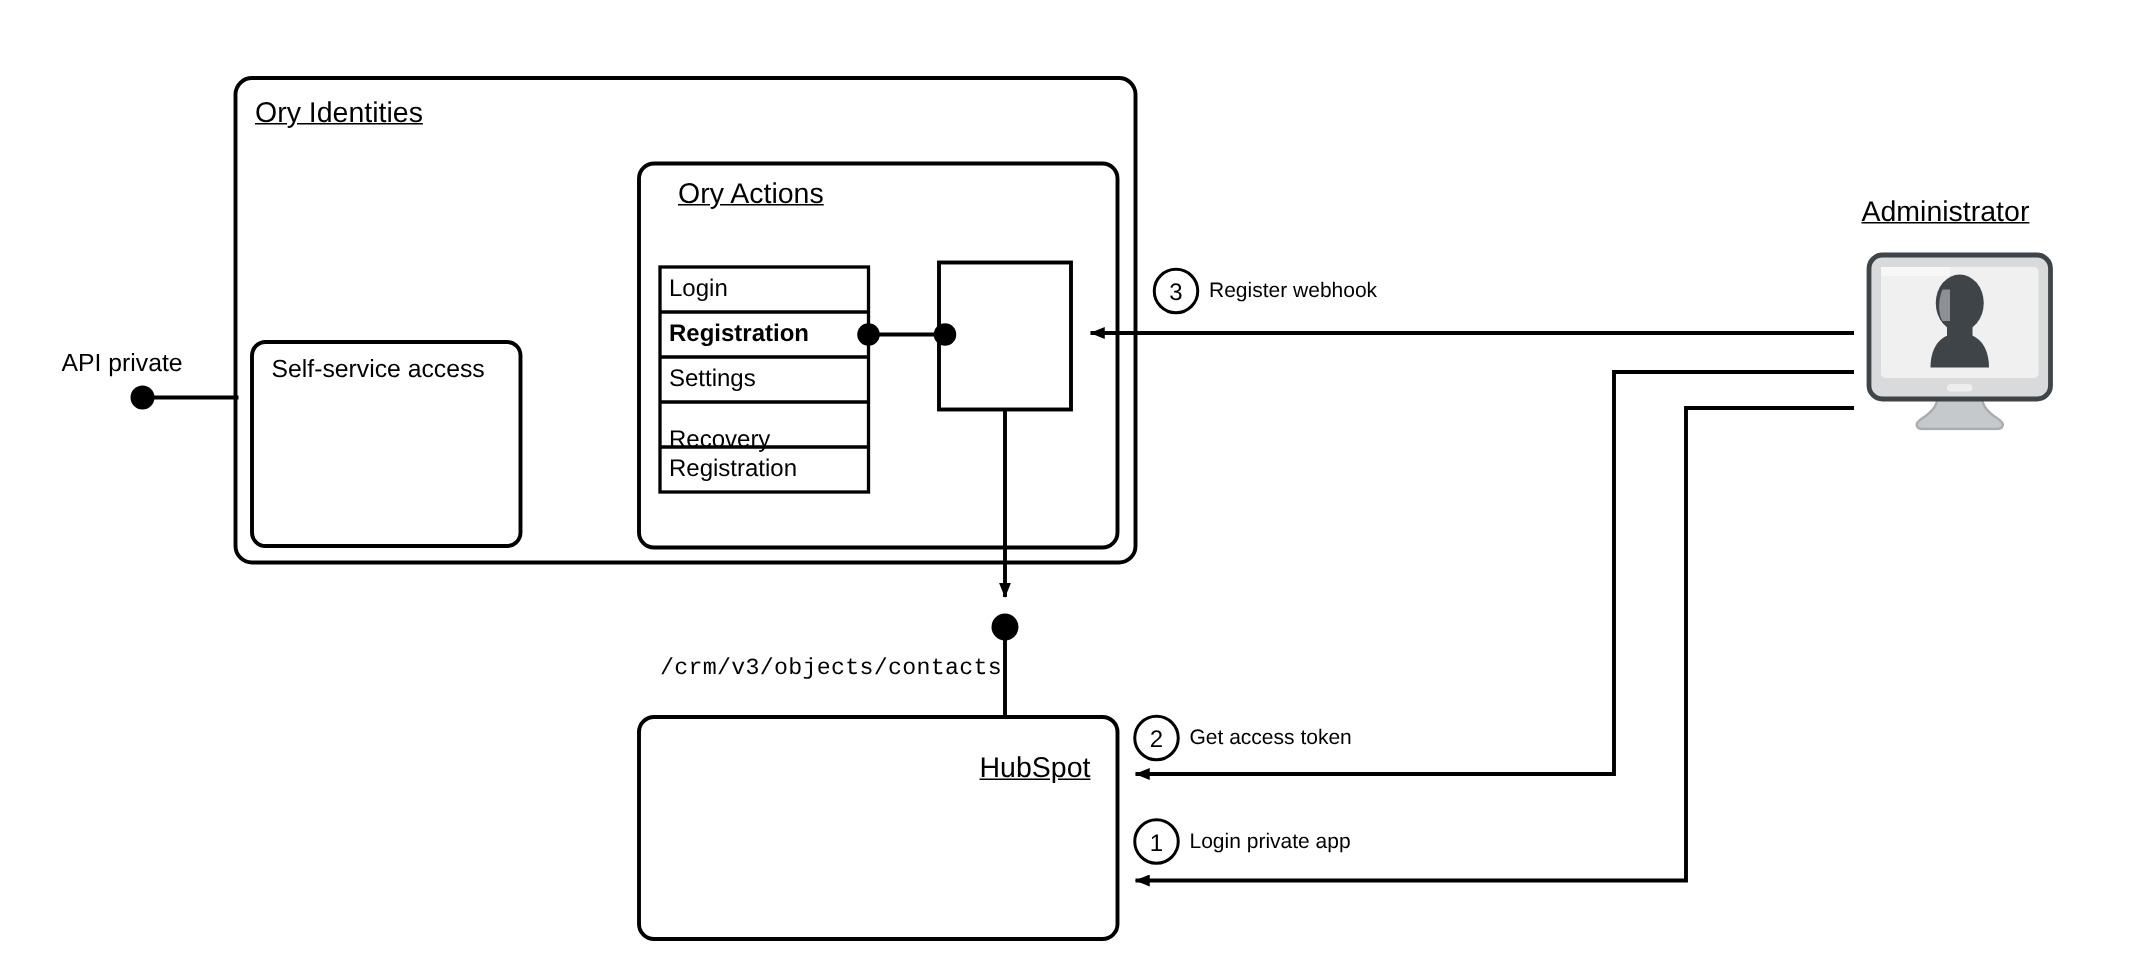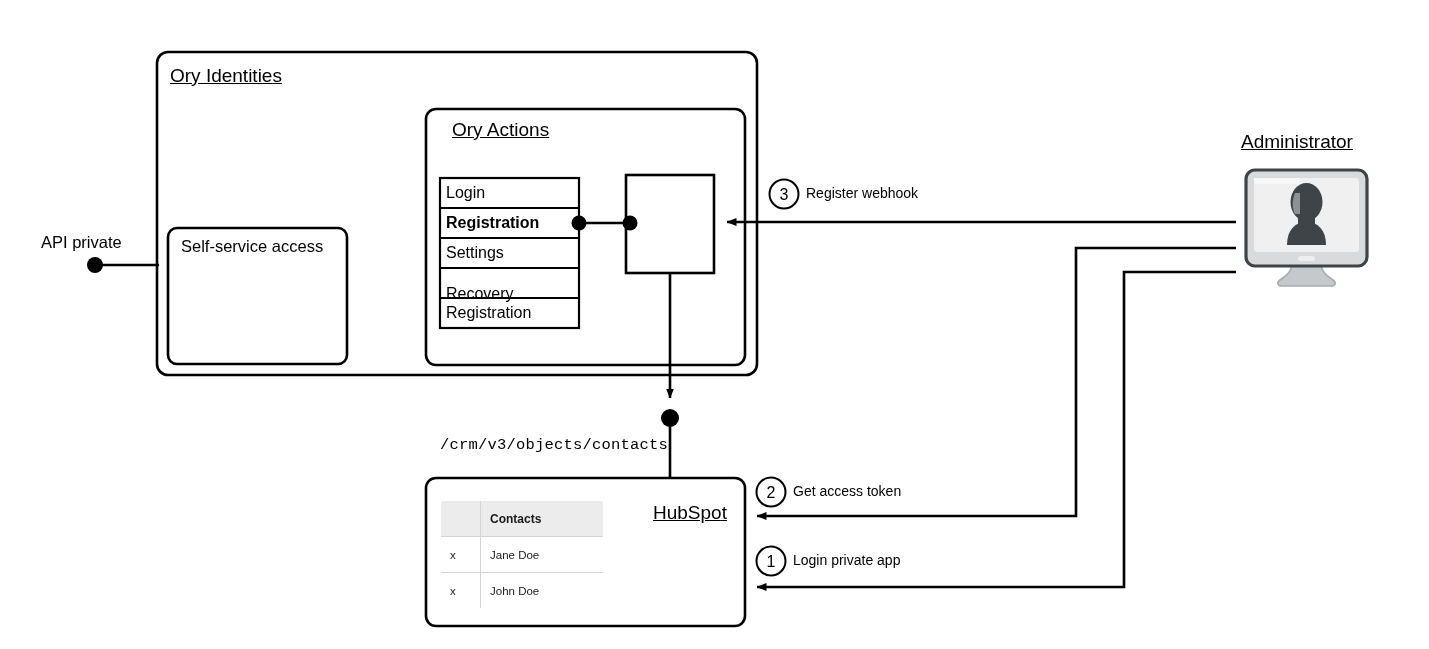--- a/index.html
+++ b/index.html
@@ -151,38 +151,20 @@
   <div class="lbl lbl-16" style="left:446px; top:185px;">Login</div>
   <div class="lbl lbl-16" style="left:446px; top:215px;font-weight:bold;">Registration</div>
   <div class="lbl lbl-16" style="left:446px; top:245px;">Settings</div>
   <div class="lbl lbl-16" style="left:446px; top:275px;margin-top:11px;">Recovery</div>
   <div class="lbl lbl-16" style="left:446px; top:305px;">Registration</div>
 
   <div class="lbl lbl-mono" style="left:428px; top:438px;margin-left:12px;">/crm/v3/objects/contacts</div>
 
   <div class="lbl lbl-20" style="left:630px; top:503px;margin-left:23px;">HubSpot</div>
 
-  <table class="contacts-table">
-    <thead>
-      <tr>
-        <th class="c-mark"></th>
-        <th>Contacts</th>
-      </tr>
-    </thead>
-    <tbody>
-      <tr>
-        <td class="c-mark">x</td>
-        <td>Jane Doe</td>
-      </tr>
-      <tr>
-        <td class="c-mark">x</td>
-        <td>John Doe</td>
-      </tr>
-    </tbody>
-  </table>
 
   <div class="lbl step-label" style="left:806px; top:186px;">Register webhook</div>
   <div class="lbl step-label" style="left:793px; top:484px;">Get access token</div>
   <div class="lbl step-label" style="left:793px; top:553px;">Login private app</div>
 
   <div class="lbl lbl-20" style="left:1241px; top:132px;">Administrator</div>
 
   <div class="monitor">
     <svg viewBox="0 0 133 120" width="133" height="120">
 

